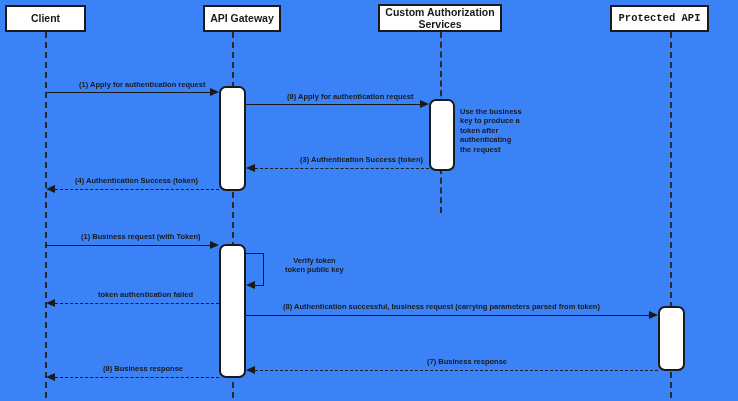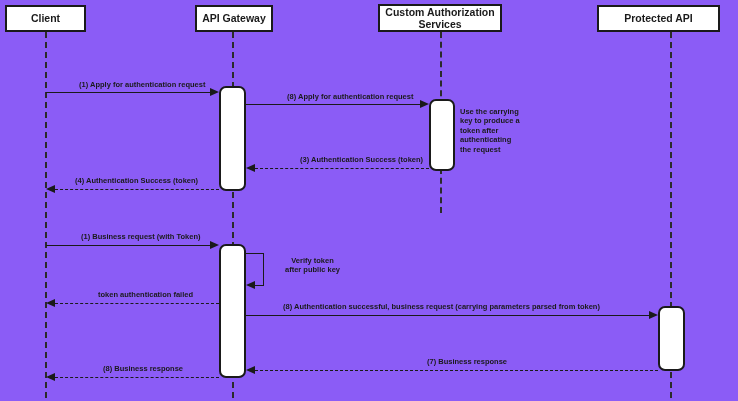--- a/index.html
+++ b/index.html
@@ -1,20 +1,20 @@
 <!DOCTYPE html>
 <html><head>
 <meta charset="utf-8">
 <style>
   html, body { margin: 0; padding: 0; background: #ffffff; }
   #canvas {
     position: relative;
     width: 738px;
     height: 401px;
-    background: #8b5cf6;
+    background: #3b82f6;
     font-family: "Liberation Sans", sans-serif;
     color: #1a1a1a;
     overflow: hidden;
   }
   .actor {
     position: absolute;
     box-sizing: border-box;
     border: 2px solid #1a1a1a;
     background: #ffffff;
     display: flex;
@@ -88,45 +88,45 @@
 <div id="canvas">
 
   <div class="lifeline" style="left:45px; top:32px; height:366px;"></div>
   <div class="lifeline" style="left:232px; top:32px; height:366px;"></div>
   <div class="lifeline" style="left:440px; top:32px; height:181px;"></div>
   <div class="lifeline" style="left:670px; top:32px; height:366px;"></div>
 
   <div class="actor" style="left:5px; top:5px; width:81px; height:27px;">
     <span>Client</span>
   </div>
-  <div class="actor" style="left:195px; top:5px; width:78px; height:27px;">
+  <div class="actor" style="left:203px; top:5px; width:78px; height:27px;">
     <span>API Gateway</span>
   </div>
   <div class="actor" style="left:378px; top:4px; width:124px; height:28px;">
     <span>Custom Authorization Services</span>
   </div>
-  <div class="actor" style="left:597px; top:5px; width:123px; height:27px;">
+  <div class="actor" style="left:610px; top:5px; width:99px; height:27px;font-family:Liberation Mono, monospace;">
     <span>Protected API</span>
   </div>
 
   <div class="activation" style="left:219px; top:86px; width:27px; height:105px;"></div>
   <div class="activation" style="left:429px; top:99px; width:26px; height:72px;"></div>
   <div class="activation" style="left:219px; top:244px; width:27px; height:134px;"></div>
   <div class="activation" style="left:658px; top:306px; width:27px; height:65px;"></div>
 
   <div class="msg-line solid" style="left:46px; top:92px; width:165px;"></div>
   <div class="arr arr-r" style="left:210px; top:88.2px;"></div>
   <div class="msg-label" style="left:62px; top:80px;">(1) Apply for authentication request</div>
 
   <div class="msg-line solid" style="left:246px; top:104px; width:175px;"></div>
   <div class="arr arr-r" style="left:420px; top:100.2px;"></div>
   <div class="msg-label" style="left:270px; top:92px;">(8) Apply for authentication request</div>
 
   <div class="note" style="left:460px; top:107px; width:80px;">
-    <span>Use the carrying</span>
+    <span>Use the business</span>
     <span>key to produce a</span>
     <span>token after</span>
     <span>authenticating</span>
     <span>the request</span>
   </div>
 
   <div class="msg-line dashed" style="left:255px; top:168px; width:174px;"></div>
   <div class="arr arr-l" style="left:246px; top:164.2px;"></div>
   <div class="msg-label" style="left:283px; top:155px;">(3) Authentication Success (token)</div>
 
@@ -137,21 +137,21 @@
   <div class="msg-line solid" style="left:46px; top:245px; width:165px;"></div>
   <div class="arr arr-r" style="left:210px; top:241.2px;"></div>
   <div class="msg-label" style="left:64px; top:232px;">(1) Business request (with Token)</div>
 
   <div class="msg-line solid" style="left:246px; top:253px; width:17px;"></div>
   <div class="vseg" style="left:263px; top:253px; height:32px;"></div>
   <div class="msg-line solid" style="left:254px; top:285px; width:10px;"></div>
   <div class="arr arr-l" style="left:246px; top:281.2px;"></div>
   <div class="msg-label self-label" style="left:268px; top:256px;text-align:center;">
     <span>Verify token</span>
-    <span>after public key</span>
+    <span>token public key</span>
   </div>
 
   <div class="msg-line dashed" style="left:55px; top:303px; width:164px;"></div>
   <div class="arr arr-l" style="left:46px; top:299.2px;"></div>
   <div class="msg-label" style="left:81px; top:290px;">token authentication failed</div>
 
   <div class="msg-line solid" style="left:246px; top:315px; width:404px;"></div>
   <div class="arr arr-r" style="left:649px; top:311.2px;"></div>
   <div class="msg-label" style="left:266px; top:302px;">(8) Authentication successful, business request (carrying parameters parsed from token)</div>
 

